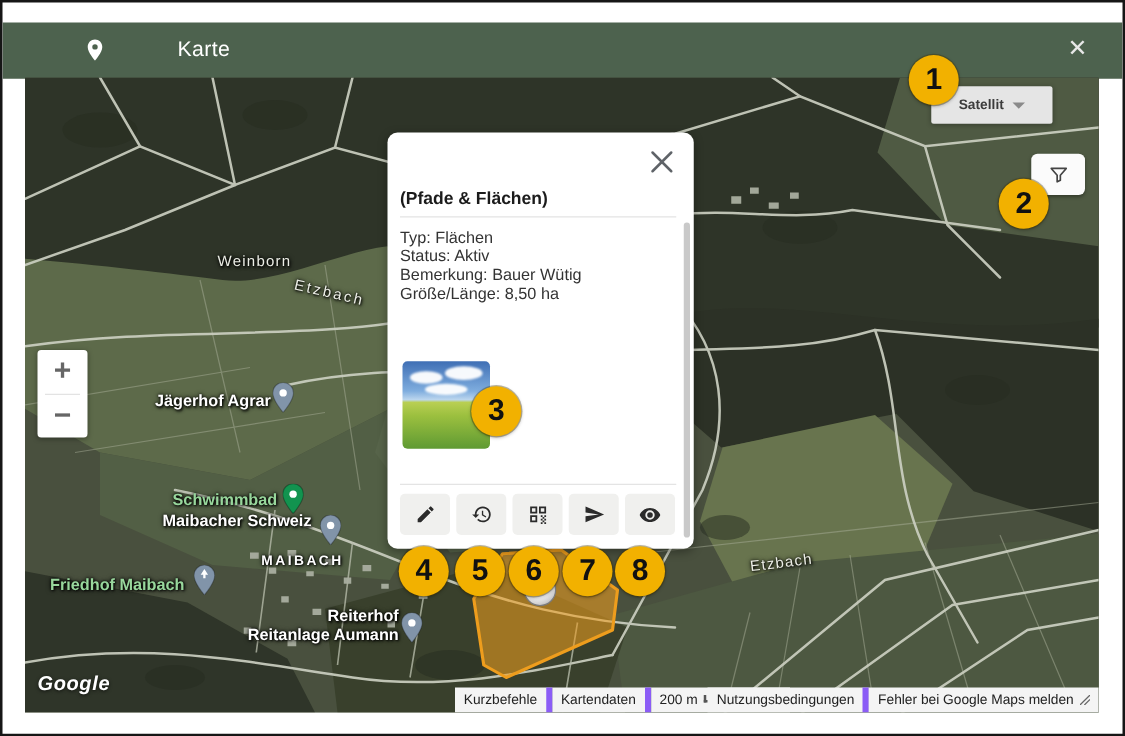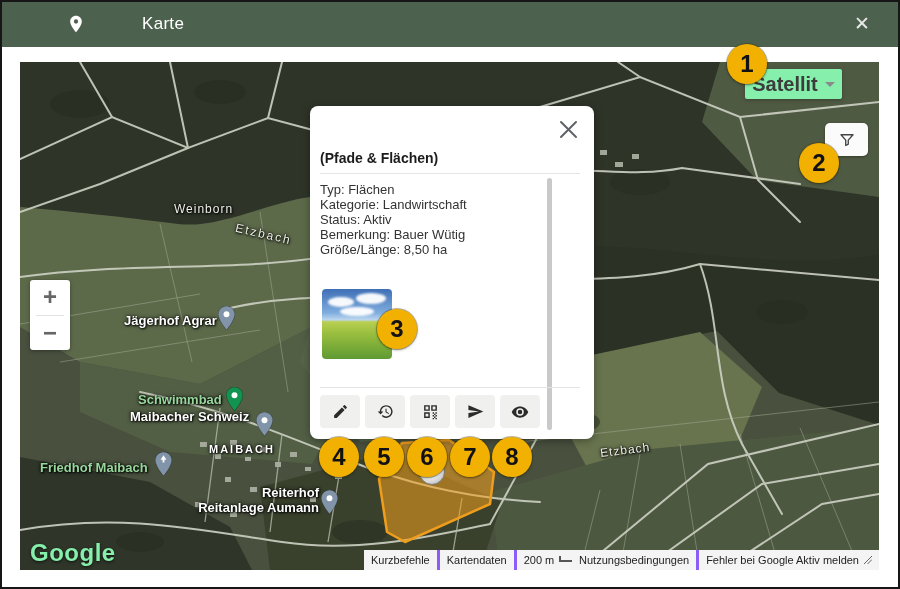--- a/index.html
+++ b/index.html
@@ -1,20 +1,20 @@
 <!DOCTYPE html>
 <html><head>
 <meta charset="utf-8">
 <style>
   html,body{margin:0;padding:0;background:#e9e9e9;}
   *{box-sizing:border-box;font-family:"Liberation Sans",sans-serif;}
   .screen{position:relative;width:900px;height:589px;background:#fff;border:2px solid #161616;overflow:hidden;}
 
   
-  .header{position:absolute;left:0;top:0;width:100%;height:45px;background:#4d624e;display:flex;align-items:center;}
+  .header{position:absolute;left:0;top:16px;width:100%;height:45px;background:#4d624e;display:flex;align-items:center;}
   .header .pin{position:absolute;left:64px;top:10px;width:20px;height:24px;}
   .header .title{position:absolute;left:140px;top:12px;color:#fff;font-size:17px;letter-spacing:.3px;}
   .header .hclose{position:absolute;right:26px;top:12px;width:20px;height:20px;color:#e8e8e8;font-size:19px;line-height:20px;text-align:center;cursor:pointer;}
 
   
   .map-frame{position:absolute;left:18px;top:60px;width:859px;height:508px;overflow:hidden;background:#49503e;}
   .terrain,.overlay{position:absolute;left:0;top:0;width:100%;height:100%;}
 
   
   .mlabel{position:absolute;color:#fff;font-size:13px;font-weight:bold;white-space:nowrap;
@@ -25,42 +25,42 @@
   .mlabel.right{text-align:right;line-height:15px;}
   .mpin{position:absolute;width:17px;height:24px;}
 
   
   .zoom-ctl{position:absolute;left:10px;top:218px;width:40px;height:70px;background:#fff;border-radius:3px;
     box-shadow:0 1px 4px rgba(0,0,0,.35);display:flex;flex-direction:column;}
   .zoom-ctl button{flex:1;border:0;background:transparent;font-size:24px;font-weight:bold;color:#666;cursor:pointer;padding:0;line-height:1;}
   .zoom-ctl .zdiv{height:1px;background:#e3e3e3;margin:0 6px;}
 
   
-  .type-btn{position:absolute;left:725px;top:7px;width:97px;height:30px;background:#86efac;border:0;border-radius:2px;
-    box-shadow:0 1px 4px rgba(0,0,0,.3);font-size:20px;font-weight:bold;color:#3c3c3c;cursor:pointer;
+  .type-btn{position:absolute;left:725px;top:7px;width:97px;height:30px;background:#e5e5e5;border:0;border-radius:2px;
+    box-shadow:0 1px 4px rgba(0,0,0,.3);font-size:11px;font-weight:bold;color:#3c3c3c;cursor:pointer;
     display:flex;align-items:center;justify-content:center;gap:7px;}
   .type-btn .tri{width:0;height:0;border-left:5px solid transparent;border-right:5px solid transparent;border-top:5px solid #8a8a8a;}
   .filter-btn{position:absolute;left:805px;top:61px;width:43px;height:33px;background:#fbfbfb;border:0;border-radius:5px;
     box-shadow:0 1px 3px rgba(0,0,0,.35);cursor:pointer;display:flex;align-items:center;justify-content:center;}
 
   
-  .glogo{position:absolute;left:10px;top:477px;color:#86efac;font-size:24px;font-weight:bold;letter-spacing:.5px;
-    text-shadow:0 1px 3px rgba(0,0,0,.7);cursor:pointer;}
+  .glogo{position:absolute;left:10px;top:477px;color:#ffffff;font-size:16px;font-weight:bold;letter-spacing:.5px;
+    text-shadow:0 1px 3px rgba(0,0,0,.7);cursor:pointer;font-style:italic;}
   .attr{position:absolute;top:488px;height:20px;display:flex;font-size:11px;color:#222;}
   .attr-left{left:344px;} .attr-right{right:0;}
-  .attr .box{background:#f4f4f4;padding:0 7px;line-height:20px;white-space:nowrap;border-right:3px solid #8b5cf6;cursor:pointer;display:flex;align-items:center;gap:5px;}
+  .attr .box{background:#f4f4f4;padding:0 7px;line-height:20px;white-space:nowrap;border-right:5px solid #8b5cf6;cursor:pointer;display:flex;align-items:center;gap:5px;}
   .attr .box:last-child{border-right:0;}
   .scalebar{width:62px;height:6px;border-left:2px solid #555;border-right:2px solid #555;border-bottom:2px solid #555;margin-bottom:3px;}
 
   
   .dome{position:absolute;left:399px;top:397px;width:26px;height:26px;border-radius:50%;
     background:radial-gradient(circle at 40% 35%, #ffffff 0 35%, #cfcfcf 70%, #8f8f8f 100%);border:1px solid #7b7b7b;}
 
   
-  .popup{position:absolute;left:308px;top:104px;width:284px;height:333px;background:#fff;border-radius:8px;
+  .popup{position:absolute;left:308px;top:104px;width:245px;height:333px;background:#fff;border-radius:8px;
     box-shadow:0 2px 8px rgba(0,0,0,.35);z-index:5;}
   .popup .pclose{position:absolute;right:15px;top:13px;width:21px;height:21px;border:0;background:transparent;cursor:pointer;padding:0;}
   .popup .ptitle{position:absolute;left:10px;top:44px;font-size:14px;font-weight:bold;color:#1b1b1b;}
   .popup .pdiv1{position:absolute;left:10px;right:14px;top:67px;height:1px;background:#e4e4e4;}
   .popup .pbody{position:absolute;left:10px;top:76px;font-size:13px;color:#333;line-height:15px;}
   .popup .pscroll{position:absolute;left:237px;top:72px;width:5px;height:252px;border-radius:3px;background:#c9c9c9;}
   .popup .pthumb{position:absolute;left:12px;top:183px;width:70px;height:70px;border-radius:4px;overflow:hidden;cursor:pointer;
     background:linear-gradient(180deg,#3f6fb5 0%,#7fadde 34%,#bcd6ee 44%,#b9cf52 47%,#9cc03f 62%,#5f9a33 100%);}
   .popup .pthumb .cloud{position:absolute;background:#fff;border-radius:50%;filter:blur(1px);opacity:.95;}
   .popup .pdiv2{position:absolute;left:10px;right:14px;top:281px;height:1px;background:#e4e4e4;}
@@ -223,39 +223,38 @@
       <span class="box">Kurzbefehle</span>
       <span class="box">Kartendaten</span>
       <span class="box">
         <span>200 m</span>
         <span class="scalebar"></span>
       </span>
     </div>
     <div class="attr attr-right">
       <span class="box">Nutzungsbedingungen</span>
       <span class="box">
-        <span>Fehler bei Google Aktiv melden</span>
+        <span>Fehler bei Google Maps melden</span>
         <svg width="8" height="8" viewBox="0 0 8 8">
           <path d="M0 8 L8 0 M3.5 8 L8 3.5" stroke="#666" stroke-width="1" fill="none"></path>
         </svg>
       </span>
     </div>
   </div>
 
   <div class="popup">
     <button class="pclose">
       <svg width="21" height="21" viewBox="0 0 21 21">
         <path d="M3 3 L18 18 M18 3 L3 18" stroke="#5f6368" stroke-width="2" stroke-linecap="round"></path>
       </svg>
     </button>
     <div class="ptitle">(Pfade &amp; Flächen)</div>
     <div class="pdiv1"></div>
     <div class="pbody">
       <div>Typ: Flächen</div>
-      <div>Kategorie: Landwirtschaft</div>
       <div>Status: Aktiv</div>
       <div>Bemerkung: Bauer Wütig</div>
       <div>Größe/Länge: 8,50 ha</div>
     </div>
     <div class="pscroll"></div>
     <div class="pthumb">
       <span class="cloud" style="left:6px;top:8px;width:26px;height:10px;"></span>
       <span class="cloud" style="left:34px;top:4px;width:30px;height:11px;"></span>
       <span class="cloud" style="left:18px;top:18px;width:34px;height:9px;"></span>
     </div>

